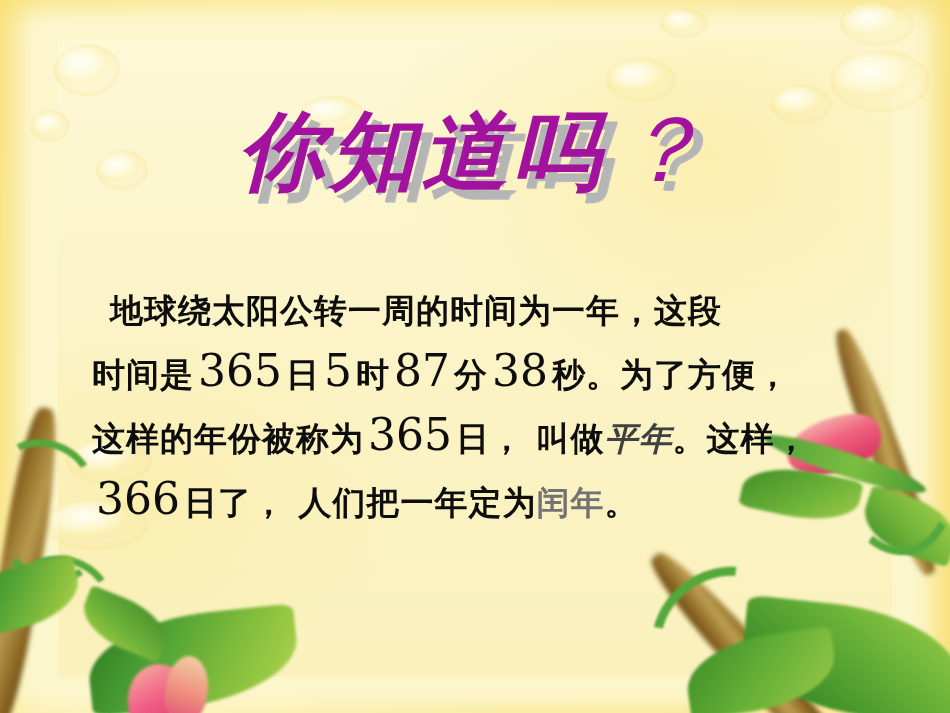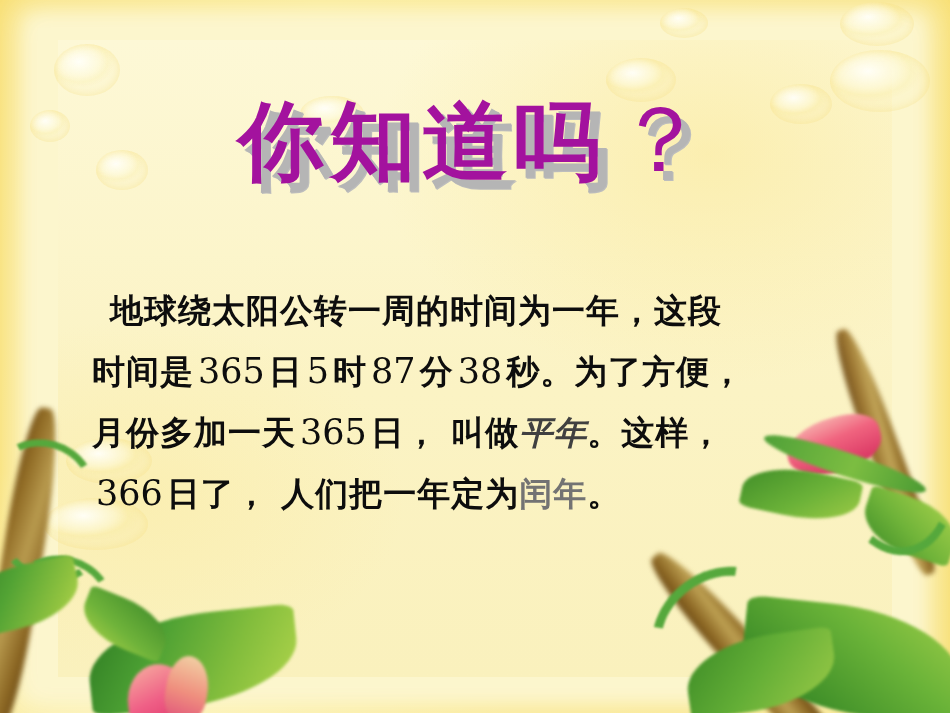--- a/index.html
+++ b/index.html
@@ -77,24 +77,25 @@
   }
   .petal {
     position: absolute;
     filter: blur(1.6px);
   }
 
   
   .title-wrap {
     position: absolute;
     left: 0;
-    top: 94px;
+    top: 104px;
     width: 950px;
     text-align: center;
     pointer-events: none;
+    font-style: italic;
   }
   .title {
     display: inline-block;
     position: relative;
     font-family: "DejaVu Sans", "Liberation Sans", sans-serif;
     font-size: 86px;
     line-height: 1;
     font-weight: 700;
     color: #a3129e;
     letter-spacing: 6px;
@@ -124,21 +125,21 @@
     font-weight: 700;
     color: #0d0d0d;
     white-space: nowrap;
     letter-spacing: 1px;
     margin-top: 10px;
   }
   .line.indent { padding-left: 18px; }
   .num {
     font-family: "DejaVu Serif", "Liberation Serif", serif;
     font-weight: 400;
-    font-size: 35px;
+    font-size: 44px;
     padding: 0 4px;
     letter-spacing: 0;
   }
   .hl-blue  { color: #404040; font-style: italic; }
   .hl-red   { color: #737373; }
 </style>
 </head>
 <body>
 
 <div class="slide">
@@ -230,20 +231,20 @@
   <div class="title-wrap">
     <span class="title"><span>你知道吗</span><span class="qmark">？</span></span>
   </div>
 
   <div class="body-text">
 
     <div class="line indent"><span>地球绕太阳公转一周的时间为一年，这段</span></div>
 
     <div class="line"><span>时间是</span><span class="num">365</span><span>日</span><span class="num">5</span><span>时</span><span class="num">87</span><span>分</span><span class="num">38</span><span>秒。为了方便，</span></div>
 
-    <div class="line"><span>月份多加一天</span><span class="num">365</span><span>日，</span>&nbsp;<span>叫做</span><span class="hl-blue">平年</span><span>。这样，</span></div>
+    <div class="line"><span>这样的年份被称为</span><span class="num">365</span><span>日，</span>&nbsp;<span>叫做</span><span class="hl-blue">平年</span><span>。这样，</span></div>
 
 
 
     <div class="line"><span class="num">366</span><span>日了，</span>&nbsp;<span>人们把一年定为</span><span class="hl-red">闰年</span><span>。</span></div>
 
   </div>
 </div>
 
 </body></html>

